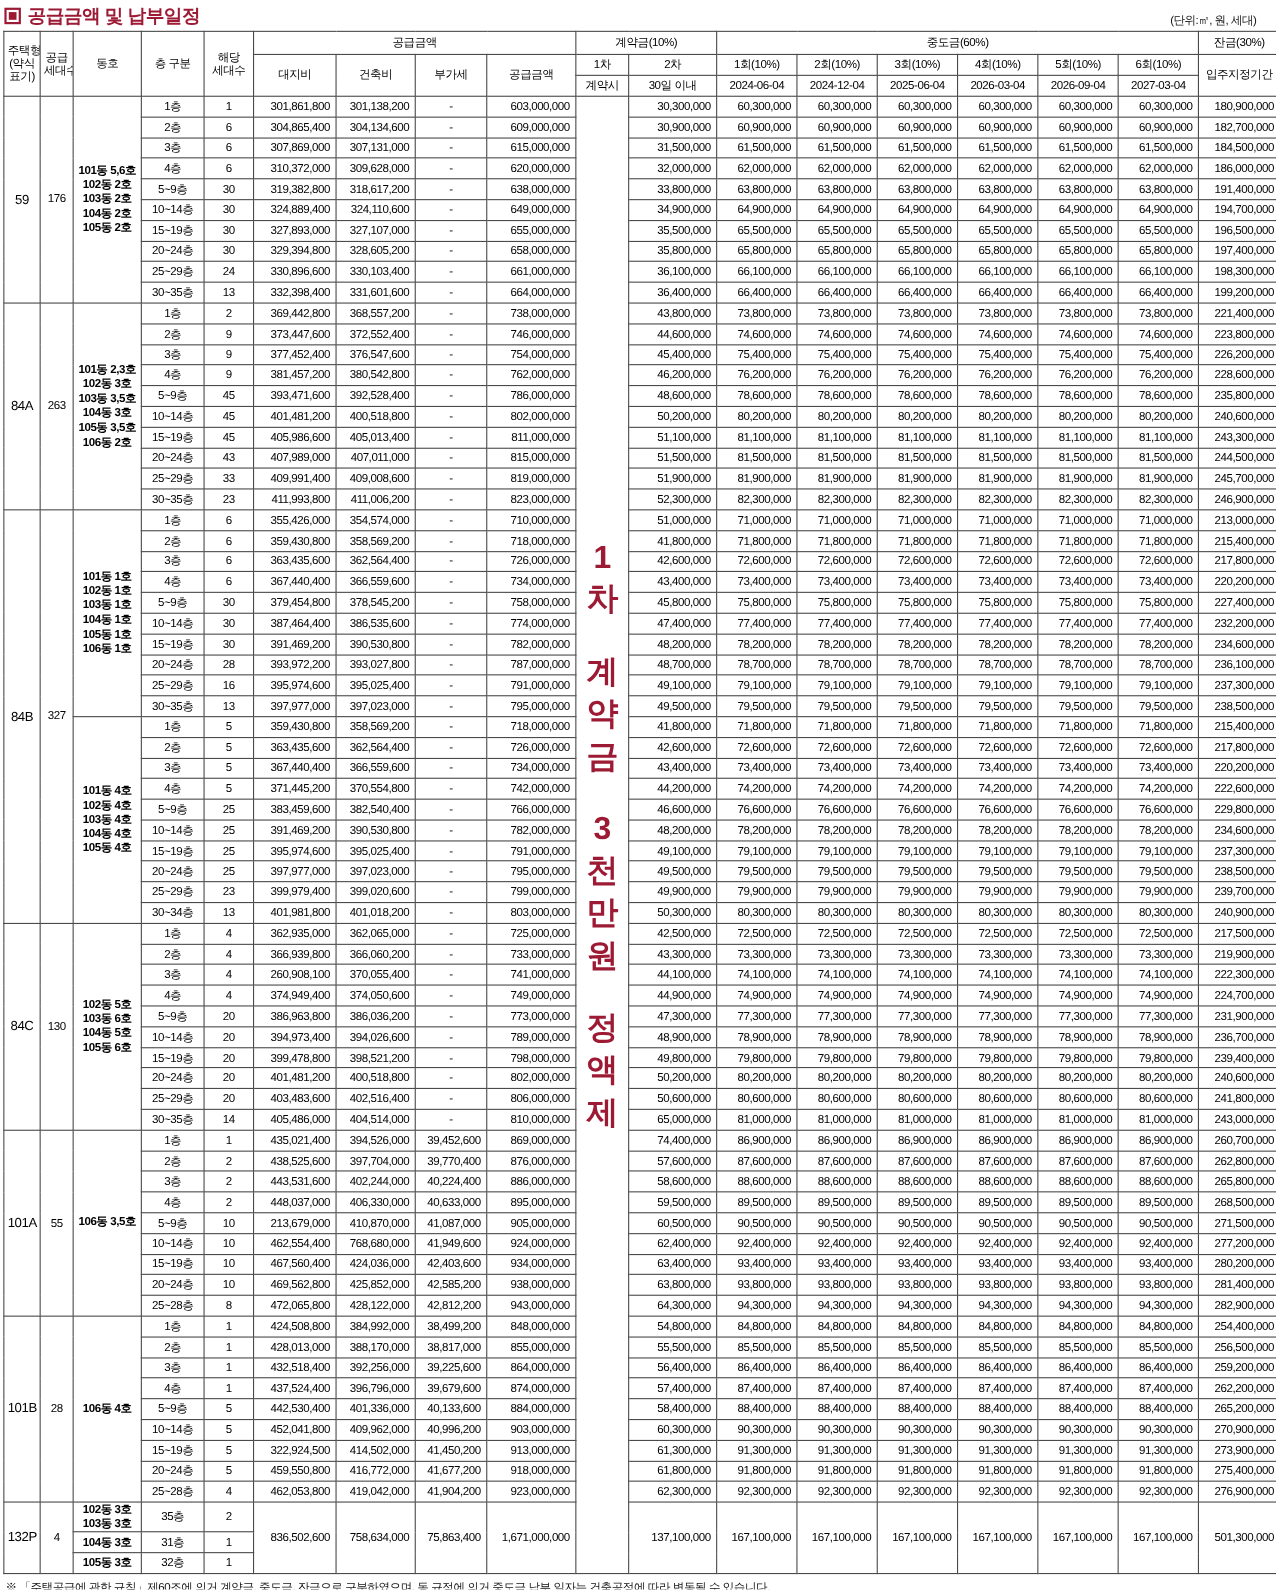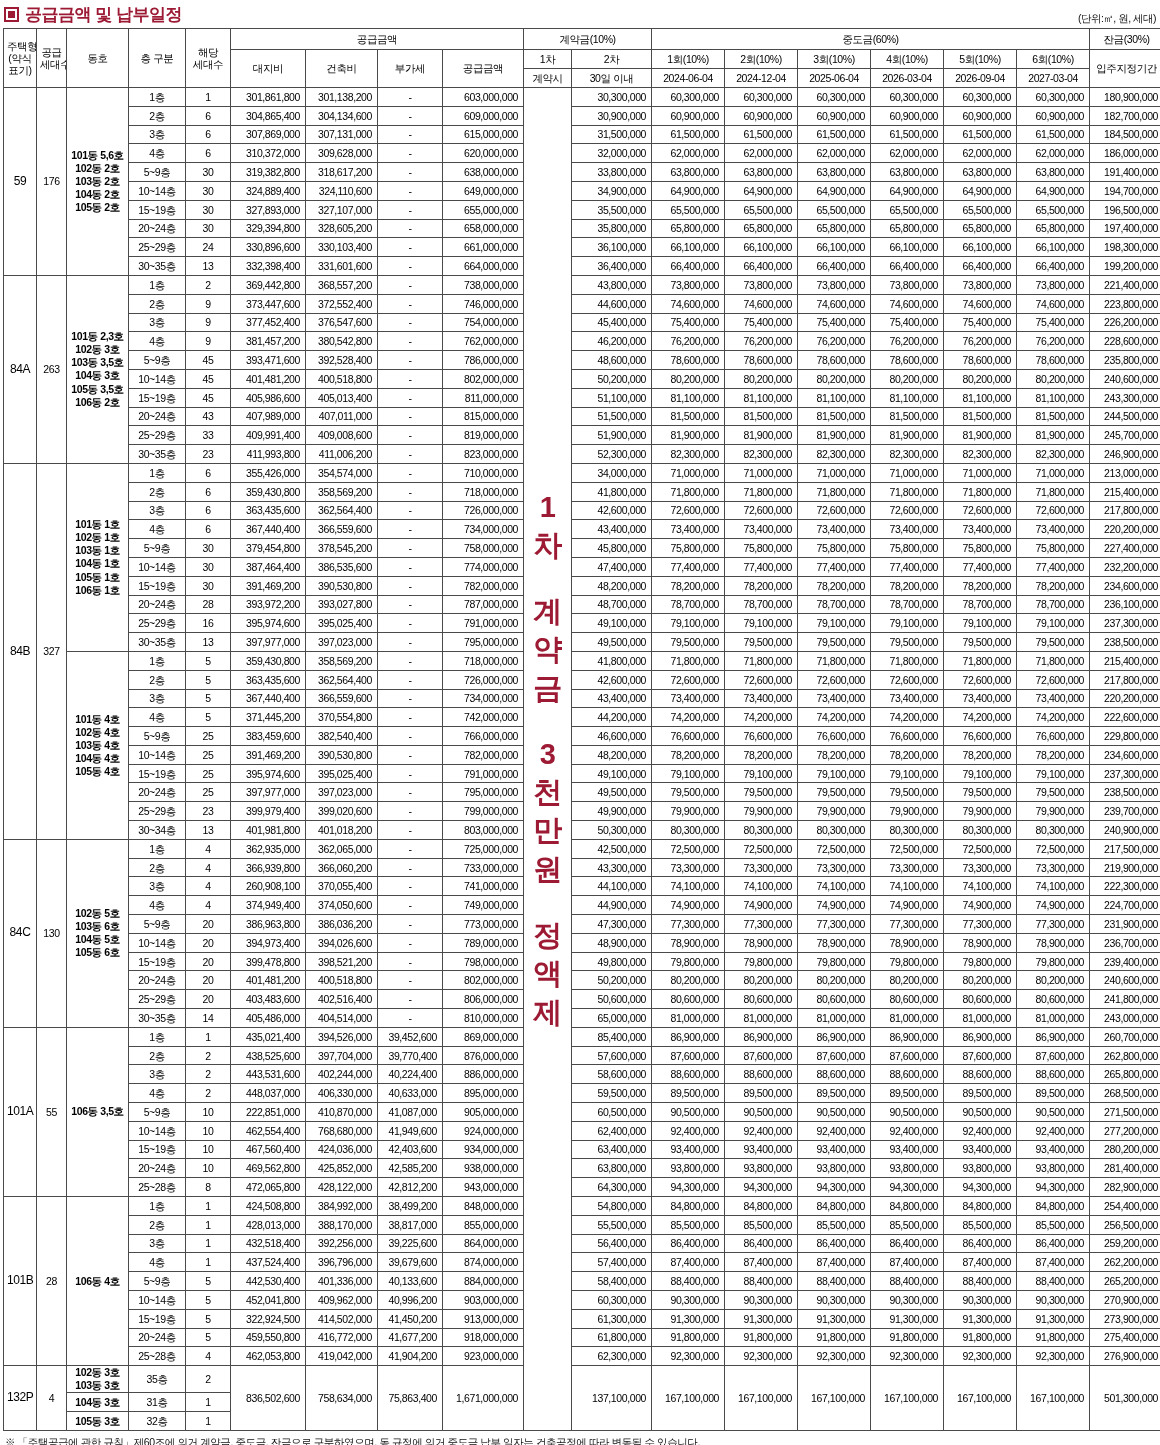--- a/index.html
+++ b/index.html
@@ -1,17 +1,17 @@
 <!DOCTYPE html>
 <html><head>
 <meta charset="utf-8">
 <style>
   html,body{margin:0;padding:0;background:#fff;}
   body{width:1160px;font-family:"Liberation Sans",sans-serif;color:#000;-webkit-font-smoothing:antialiased;}
-  .page{width:1160px;height:1445px;box-sizing:border-box;padding:3px 3px 0 3px;position:relative;}
+  .page{width:1160px;height:1445px;box-sizing:border-box;padding:3px 17px 0 3px;position:relative;}
   .titlebar{display:flex;justify-content:space-between;align-items:flex-end;height:23px;margin-bottom:2px;padding:0 1px;}
   .title{display:flex;align-items:center;gap:6px;font-size:17px;font-weight:bold;color:#9d1a34;letter-spacing:-0.5px;}
   .title-icon{width:11px;height:11px;border:2px solid #9d1a34;position:relative;display:inline-block;}
   .title-icon::after{content:"";position:absolute;left:2px;top:2px;right:2px;bottom:2px;background:#9d1a34;}
   .unit-note{font-size:10.5px;color:#111;letter-spacing:-0.5px;margin-top:12px;}
   table{border-collapse:collapse;table-layout:fixed;width:1154px;border:1.5px solid #1a1a1a;}
   th,td{border:1px solid #4a4a4a;font-size:10.5px;padding:0 3px;text-align:center;vertical-align:middle;overflow:hidden;white-space:nowrap;line-height:1.15;letter-spacing:-0.4px;box-sizing:border-box;}
   thead th{font-weight:normal;height:19px;}
   thead tr:first-child th{height:21px;}
   thead{border-bottom:1.5px solid #1a1a1a;}
@@ -481,21 +481,21 @@
             <div>104동 1호</div>
             <div>105동 1호</div>
             <div>106동 1호</div>
           </td>
           <td>1층</td>
           <td>6</td>
           <td class="num">355,426,000</td>
           <td class="num">354,574,000</td>
           <td>-</td>
           <td class="num">710,000,000</td>
-          <td class="num">34,000,000</td>
+          <td class="num">51,000,000</td>
           <td class="num">71,000,000</td>
           <td class="num">71,000,000</td>
           <td class="num">71,000,000</td>
           <td class="num">71,000,000</td>
           <td class="num">71,000,000</td>
           <td class="num">71,000,000</td>
           <td class="num">213,000,000</td>
         </tr>
         <tr class="r">
           <td>2층</td>
@@ -981,21 +981,21 @@
           <td rowspan="9">55</td>
           <td class="cell-dongho" rowspan="9">
             <div>106동 3,5호</div>
           </td>
           <td>1층</td>
           <td>1</td>
           <td class="num">435,021,400</td>
           <td class="num">394,526,000</td>
           <td class="num">39,452,600</td>
           <td class="num">869,000,000</td>
-          <td class="num">85,400,000</td>
+          <td class="num">74,400,000</td>
           <td class="num">86,900,000</td>
           <td class="num">86,900,000</td>
           <td class="num">86,900,000</td>
           <td class="num">86,900,000</td>
           <td class="num">86,900,000</td>
           <td class="num">86,900,000</td>
           <td class="num">260,700,000</td>
         </tr>
         <tr class="r">
           <td>2층</td>
@@ -1041,21 +1041,21 @@
           <td class="num">89,500,000</td>
           <td class="num">89,500,000</td>
           <td class="num">89,500,000</td>
           <td class="num">89,500,000</td>
           <td class="num">89,500,000</td>
           <td class="num">268,500,000</td>
         </tr>
         <tr class="r">
           <td>5~9층</td>
           <td>10</td>
-          <td class="num">222,851,000</td>
+          <td class="num">213,679,000</td>
           <td class="num">410,870,000</td>
           <td class="num">41,087,000</td>
           <td class="num">905,000,000</td>
           <td class="num">60,500,000</td>
           <td class="num">90,500,000</td>
           <td class="num">90,500,000</td>
           <td class="num">90,500,000</td>
           <td class="num">90,500,000</td>
           <td class="num">90,500,000</td>
           <td class="num">90,500,000</td>

